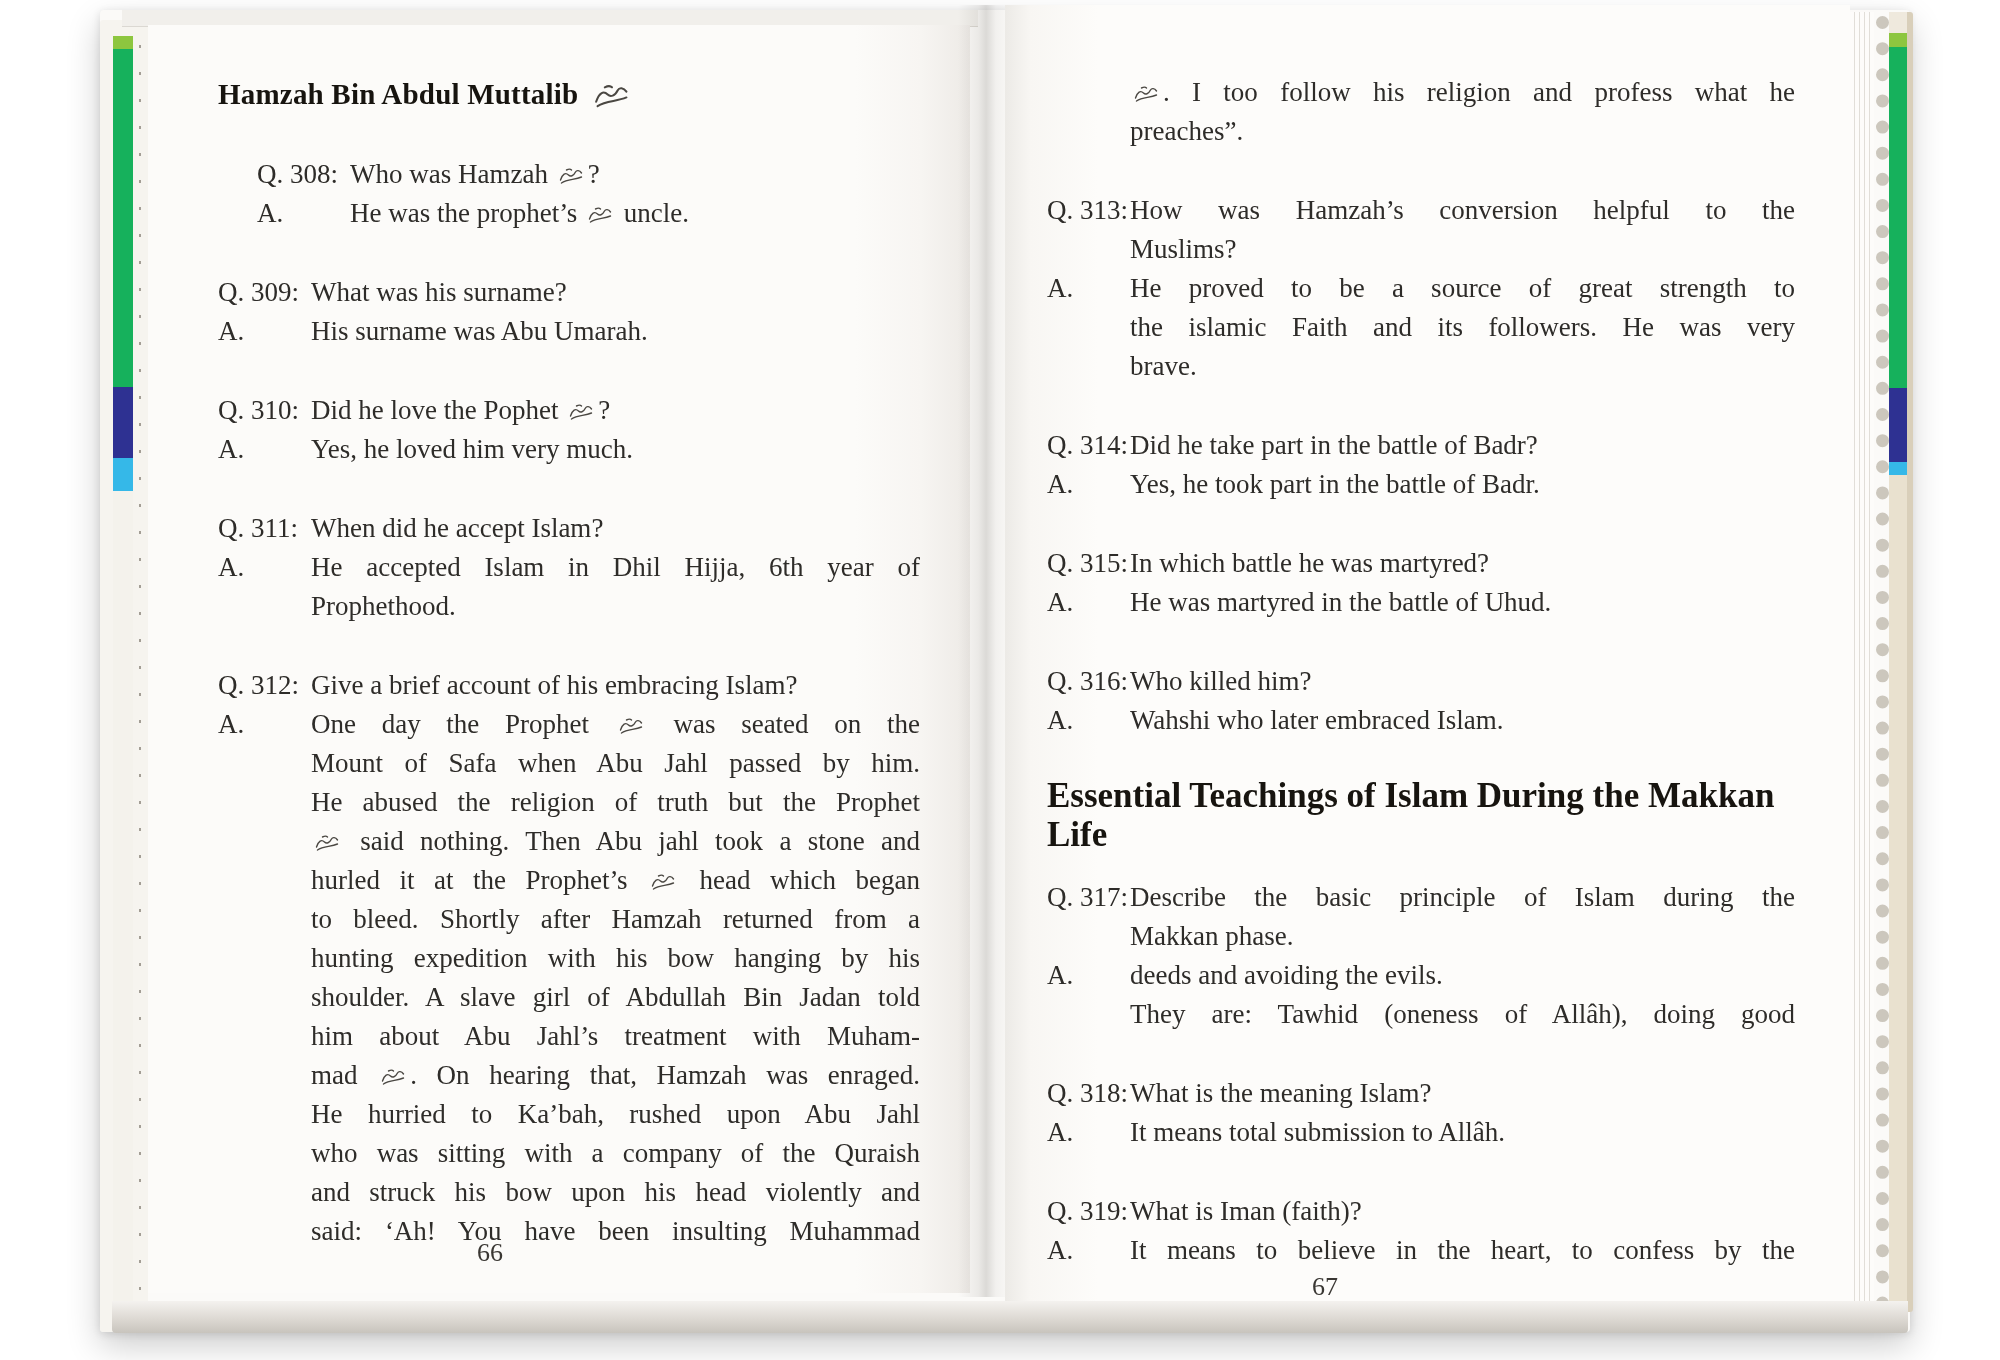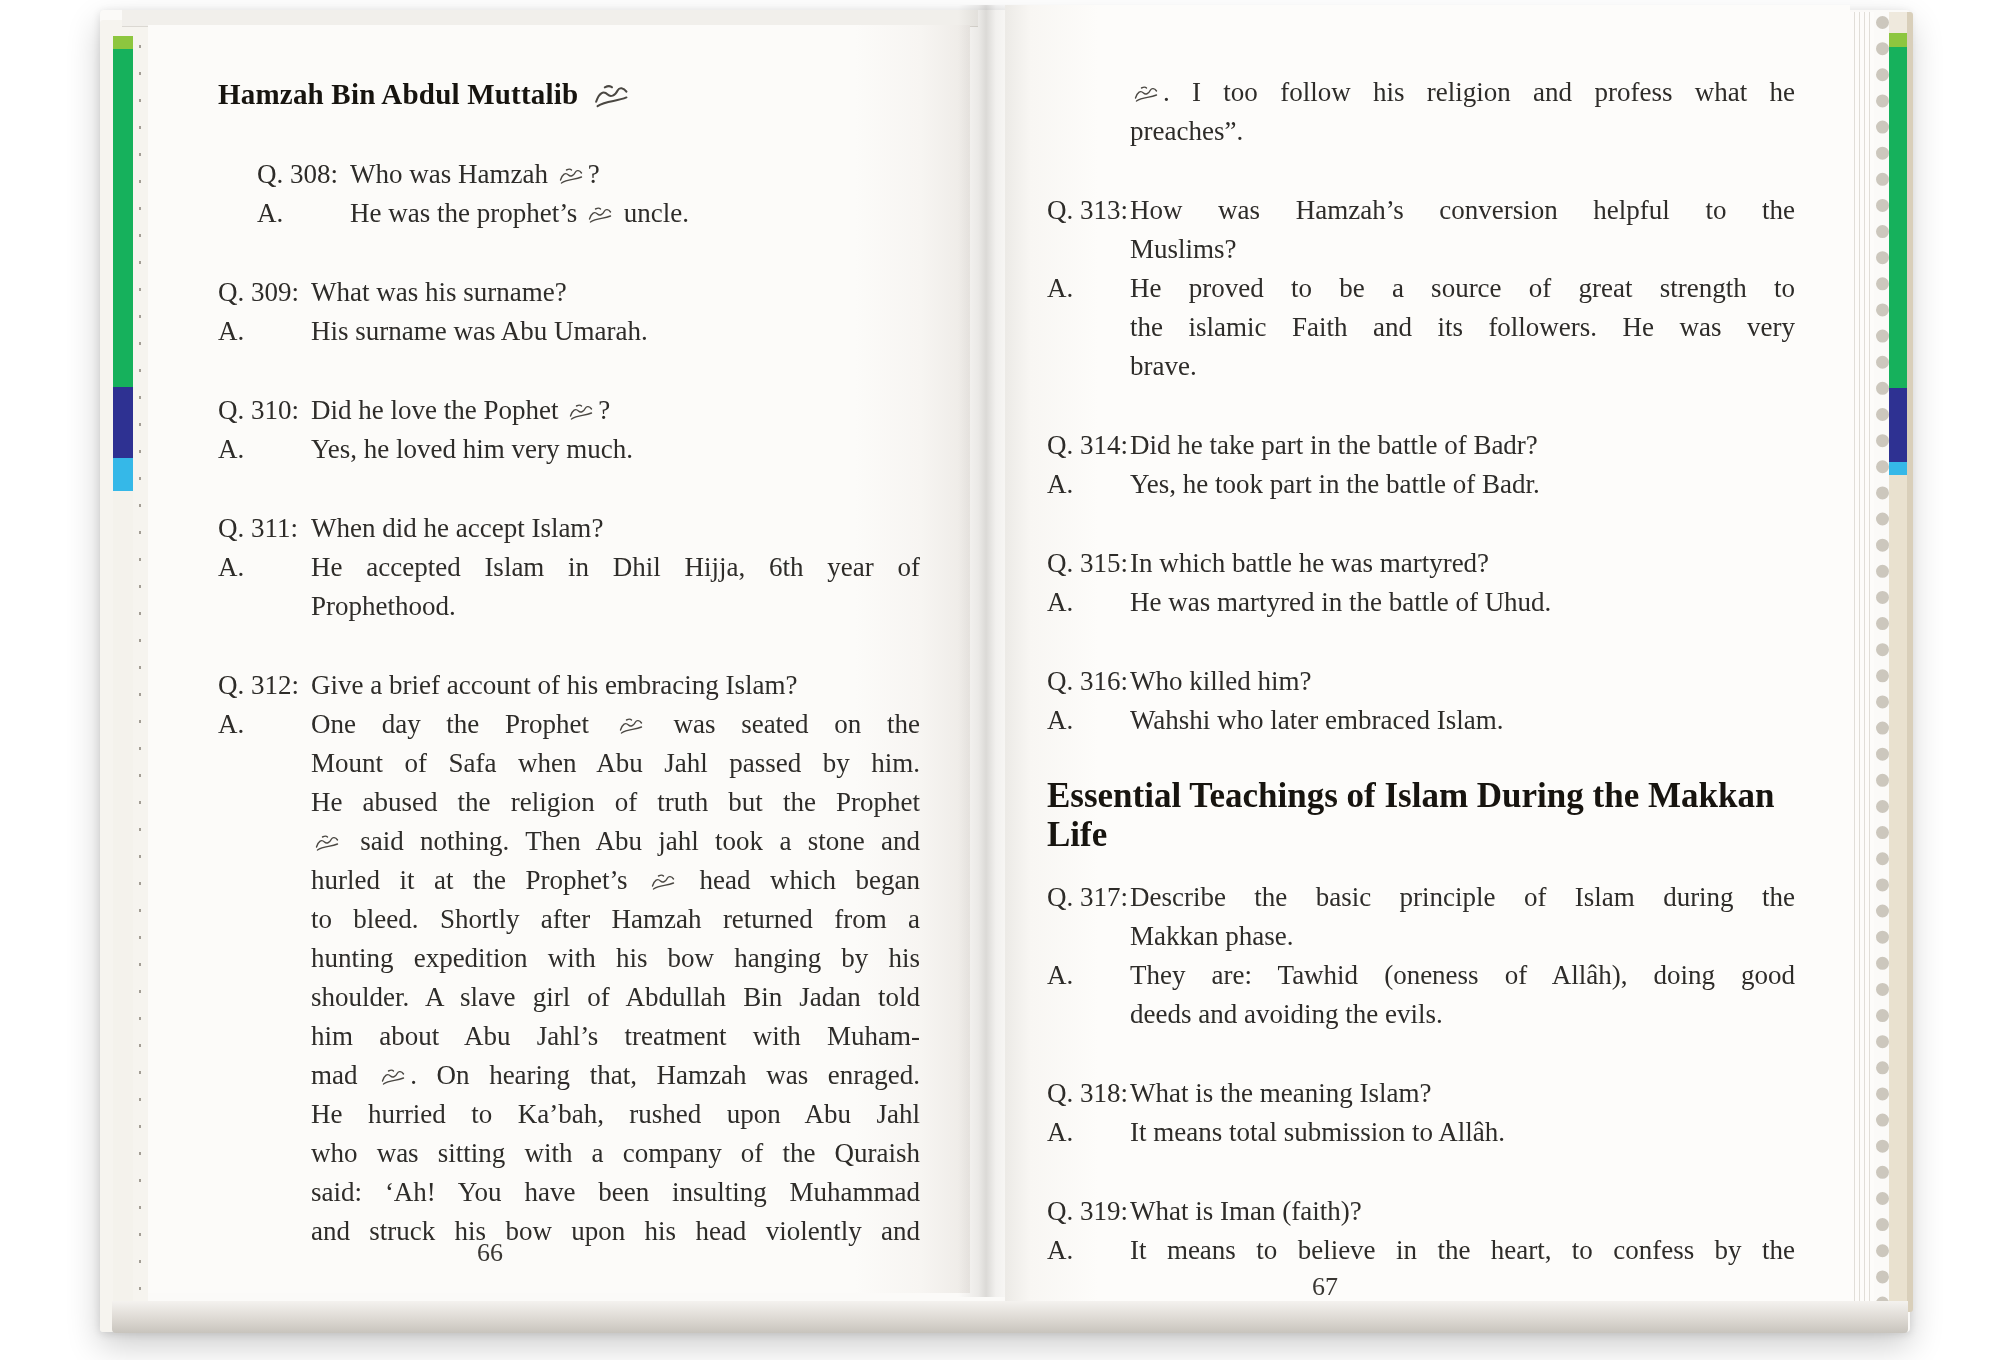--- a/index.html
+++ b/index.html
@@ -176,22 +176,22 @@
               <div class="ln j">hunting expedition with his bow hanging by his</div>
               <div class="ln j">shoulder. A slave girl of Abdullah Bin Jadan told</div>
               <div class="ln j">him about Abu Jahl’s  treatment with Muham-</div>
               <div class="ln j">mad <span class="hon"><svg viewBox="0 0 26 18">
                     <path d="M2 13 C4 7 7 5 10 8 C12 10 15 9 17 5 C18 3 21 3 23 6" fill="none" stroke="#4a4742" stroke-width="1.4" stroke-linecap="round"></path>
                     <path d="M3 16 C9 12 16 13 23 10" fill="none" stroke="#4a4742" stroke-width="1.4" stroke-linecap="round"></path>
                     <path d="M8 3 C10 2 12 2 13 3" fill="none" stroke="#4a4742" stroke-width="1.4" stroke-linecap="round"></path>
                   </svg></span>. On hearing that, Hamzah was enraged.</div>
               <div class="ln j">He hurried to Ka’bah, rushed upon Abu Jahl</div>
               <div class="ln j">who was sitting with a company of the Quraish</div>
+              <div class="ln j">and struck his bow upon his head violently and</div>
               <div class="ln j">said: ‘Ah! You have been insulting Muhammad</div>
-              <div class="ln j">and struck his bow upon his head violently and</div>
             </div>
           </div>
         </div>
       </div>
     <div class="pn" id="pn-left">66</div>
   </div>
 
   <div class="gutter"></div>
 
   <div class="page page-r">
@@ -270,22 +270,22 @@
           <div class="row">
             <span class="lab">Q. 317:</span>
             <div class="txt">
               <div class="ln j">Describe the basic principle of Islam during the</div>
               <div class="ln">Makkan phase.</div>
             </div>
           </div>
           <div class="row">
             <span class="lab">A.</span>
             <div class="txt">
+              <div class="ln">deeds and avoiding the evils.</div>
               <div class="ln j">They are: Tawhid (oneness of Allâh), doing good</div>
-              <div class="ln">deeds and avoiding the evils.</div>
             </div>
           </div>
         </div>
         <div class="qa">
           <div class="row">
             <span class="lab">Q. 318:</span>
             <div class="txt">
               <div class="ln">What is the meaning Islam?</div>
             </div>
           </div>

